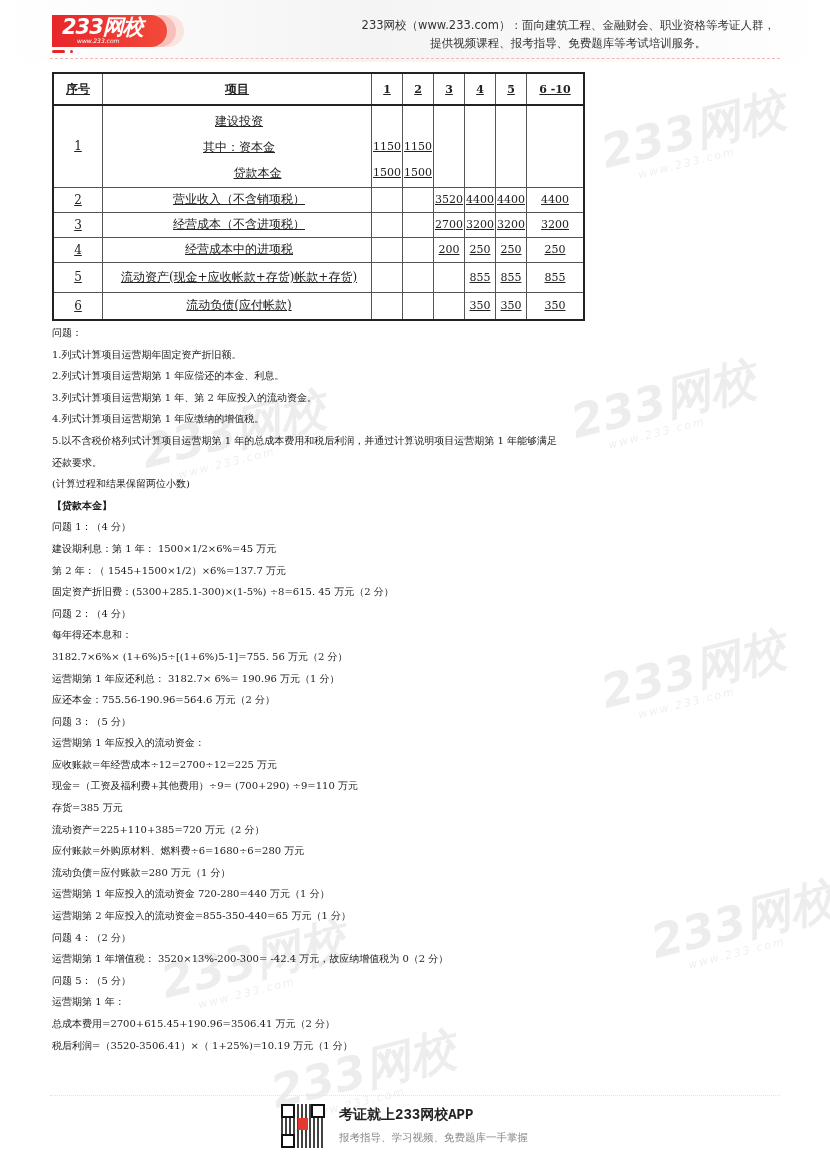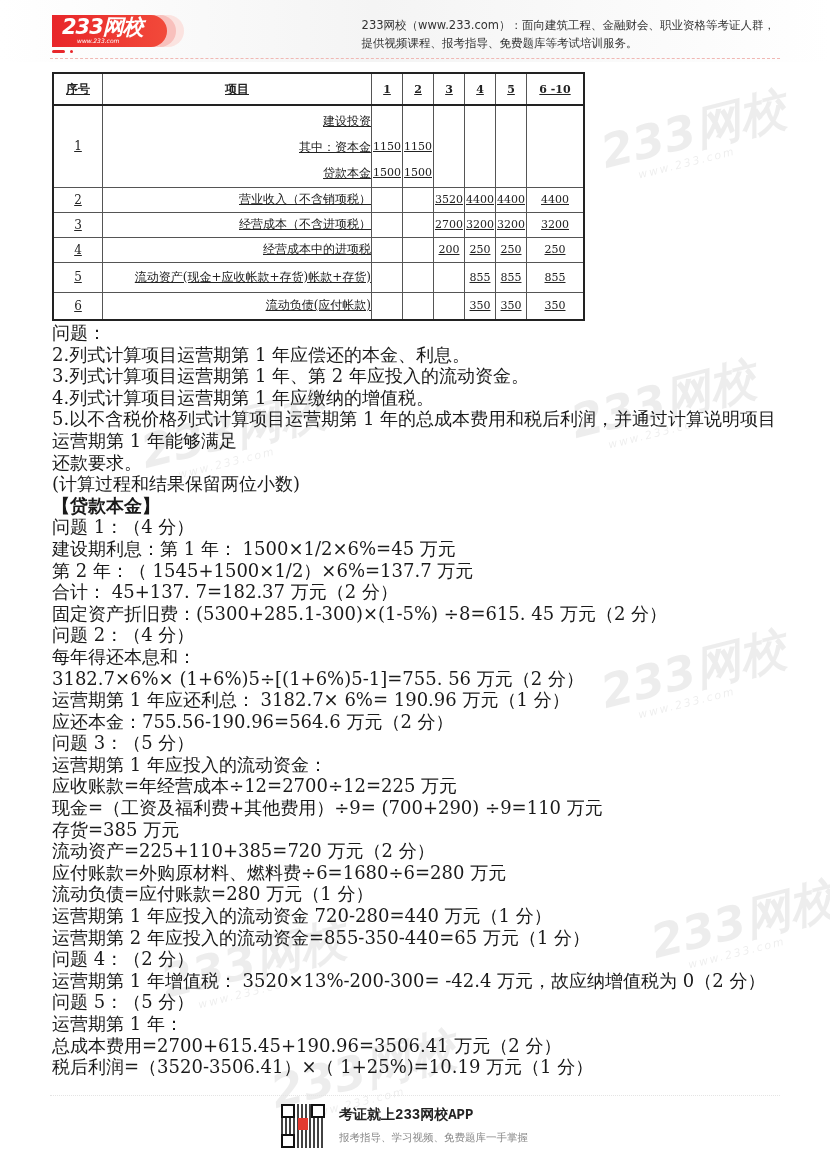--- a/index.html
+++ b/index.html
@@ -17,39 +17,39 @@
     background: #f6a9a3; border-radius: 0 16px 16px 0; opacity: .6; }
   .logo-ghost2 { position: absolute; left: 160px; top: 15px; width: 24px; height: 32px;
     background: #fbd3cf; border-radius: 0 16px 16px 0; opacity: .6; }
   .logo-text { position: absolute; left: 62px; top: 13px; color: #fff;
     font-family: "DejaVu Sans", sans-serif; font-weight: bold; font-style: italic;
     font-size: 21px; letter-spacing: -1px; }
   .logo-url { position: absolute; left: 77px; top: 37px; color: #fff;
     font-family: "DejaVu Sans", sans-serif; font-style: italic; font-size: 6px; }
   .logo-dash { position: absolute; left: 52px; top: 50px; width: 13px; height: 3px; background: #e8262a; border-radius: 2px; }
   .logo-dot { position: absolute; left: 70px; top: 50px; width: 3px; height: 3px; background: #e8262a; border-radius: 50%; }
-  .header-text { position: absolute; right: 55px; top: 16px; text-align: left;
+  .header-text { position: absolute; right: 55px; top: 16px; text-align: center;
     font-family: "DejaVu Sans", sans-serif; font-size: 11.5px; line-height: 18px; color: #333; }
   .header-rule { position: absolute; left: 50px; top: 58px; width: 730px; border-top: 1px dashed #f0b8b4; }
 
   table.data { position: absolute; left: 52px; top: 72px; border-collapse: collapse;
     font-size: 12px; color: #222; }
   table.data td, table.data th { border: 1px solid #555; padding: 0; height: 24px; vertical-align: middle; }
   table.data th { font-weight: bold; height: 30px; text-align: center; border-bottom: 2px solid #222; }
   table.data { border: 2px solid #222; text-decoration: underline; }
   .c-idx { width: 48px; text-align: center; }
-  .c-item { width: 264px; text-align: right; padding-left: 4px !important; }
+  .c-item { width: 264px; text-align: center; padding-left: 4px !important; }
   .c-n { width: 30px; text-align: center; font-size: 11px; }
   .c-w { width: 56px; text-align: center; font-size: 11px; margin-top: 20px; }
   .multi { line-height: 26px; padding: 2px 0 0 4px !important; }
   .multi .indent { padding-left: 37px; }
   .num-stack { line-height: 26px; padding-top: 28px !important; margin-top: 24px; }
 
   .body-text { position: absolute; left: 52px; top: 322px; width: 740px;
-    font-size: 18px; line-height: 21.6px; color: #1a1a1a; }
+    font-size: 10px; line-height: 21.6px; color: #1a1a1a; }
   .body-text p { margin: 0; }
   .bold { font-weight: bold; }
 
   .footer-rule { position: absolute; left: 50px; top: 1095px; width: 730px; border-top: 1px dotted #e4e4e4; }
   .qr { position: absolute; left: 281px; top: 1104px; width: 44px; height: 44px;
     background:
       repeating-linear-gradient(90deg, #222 0 2px, #fff 2px 4px),
       #fff; opacity: .85; }
   .qr-corner { position: absolute; width: 10px; height: 10px; border: 2px solid #111; background: #fff; }
   .qr-center { position: absolute; left: 298px; top: 1118px; width: 10px; height: 12px; background: #e23a2f; }
@@ -168,31 +168,31 @@
     <td class="c-n"></td>
     <td class="c-n">350</td>
     <td class="c-n">350</td>
     <td class="c-w">350</td>
   </tr>
 </tbody>
   </table>
 
 <div class="body-text">
   <p>问题：</p>
+  <p>1.列式计算项目运营期年固定资产折旧额。</p>
   <p>2.列式计算项目运营期第 1 年应偿还的本金、利息。</p>
   <p>3.列式计算项目运营期第 1 年、第 2 年应投入的流动资金。</p>
   <p>4.列式计算项目运营期第 1 年应缴纳的增值税。</p>
   <p>5.以不含税价格列式计算项目运营期第 1 年的总成本费用和税后利润，并通过计算说明项目运营期第 1 年能够满足</p>
   <p>还款要求。</p>
   <p>(计算过程和结果保留两位小数)</p>
   <p class="bold">【贷款本金】</p>
   <p>问题 1：（4 分）</p>
   <p>建设期利息：第 1 年：  1500×1/2×6%=45 万元</p>
   <p>第 2 年：（ 1545+1500×1/2）×6%=137.7 万元</p>
-  <p>合计：  45+137. 7=182.37 万元（2 分）</p>
   <p>固定资产折旧费：(5300+285.1-300)×(1-5%) ÷8=615. 45 万元（2 分）</p>
   <p>问题 2：（4 分）</p>
   <p>每年得还本息和：</p>
   <p>3182.7×6%× (1+6%)5÷[(1+6%)5-1]=755. 56 万元（2 分）</p>
   <p>运营期第 1 年应还利总：  3182.7× 6%= 190.96 万元（1 分）</p>
   <p>应还本金：755.56-190.96=564.6 万元（2 分）</p>
   <p>问题 3：（5 分）</p>
   <p>运营期第 1 年应投入的流动资金：</p>
   <p>应收账款=年经营成本÷12=2700÷12=225 万元</p>
   <p>现金=（工资及福利费+其他费用）÷9= (700+290) ÷9=110 万元</p>

